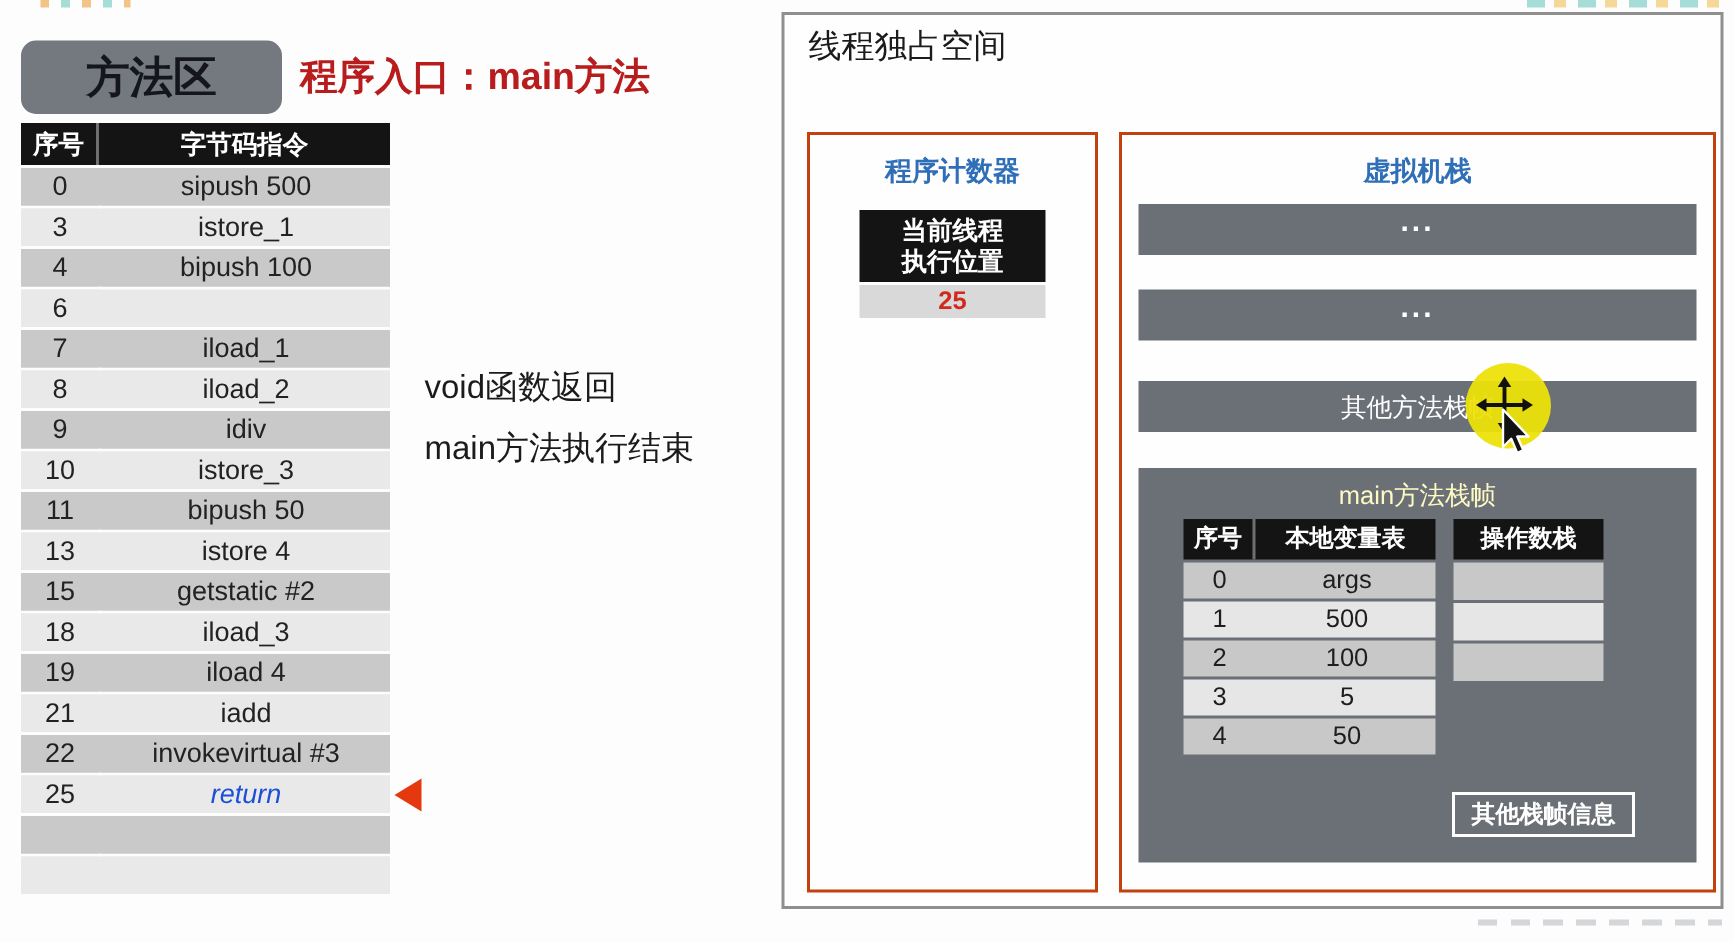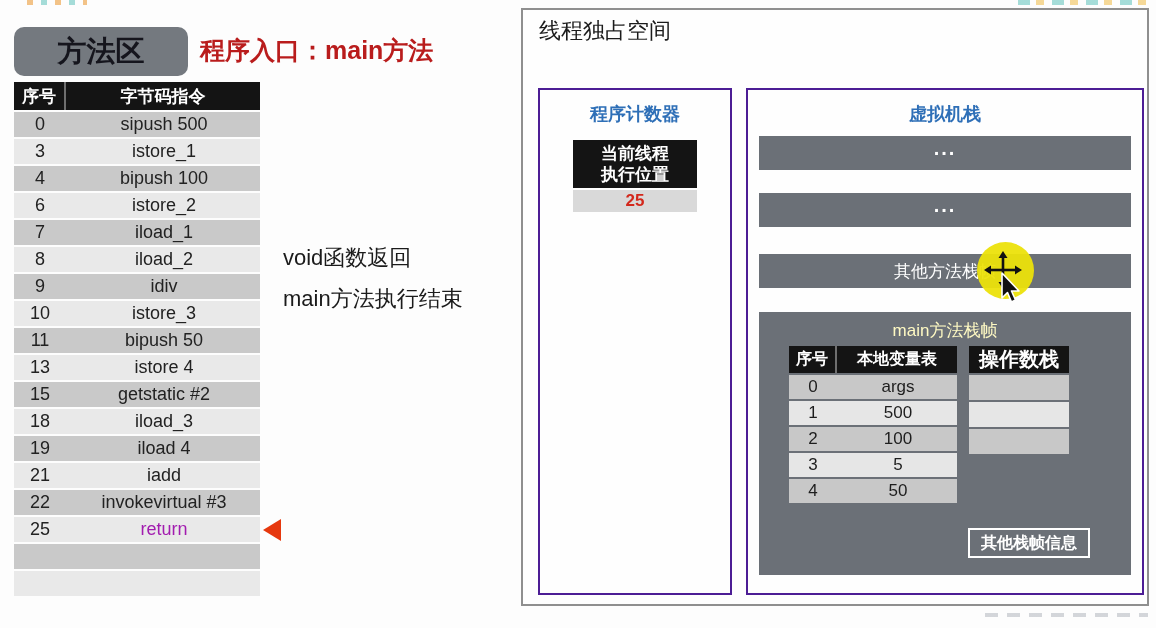--- a/index.html
+++ b/index.html
@@ -31,21 +31,21 @@
   }
   .bt-header .idx { border-right: 2px solid #6f6f6f; }
   .bt-row { display: flex; height: 25px; margin-bottom: 2px; font-size: 18px; color: #222; }
   .bt-row .idx, .bt-row .ins { background: inherit; }
   .cell { display: flex; align-items: center; justify-content: center; }
   .idx { width: 52px; }
   .ins { width: 192px; margin-left: 2px; }
   .bt-header .ins { margin-left: 0; width: 194px; }
   .bt-row.dark  { background: #c9c9c9; }
   .bt-row.light { background: #e9e9e9; }
-  .bt-row .ret { color: #a21caf; }
+  .bt-row .ret { color: #1d4ed8; font-style: italic; }
   .return-arrow {
     position: absolute; left: 263px; top: 519px;
     width: 0; height: 0;
     border-top: 11px solid transparent;
     border-bottom: 11px solid transparent;
     border-right: 18px solid #e6380e;
   }
   .annotation {
     position: absolute; left: 283px;
     font-size: 22px; color: #1b1b1b;
@@ -58,21 +58,21 @@
     position: absolute; left: 521px; top: 8px;
     width: 628px; height: 598px;
     border: 2px solid #8f8f8f; background: #fefefe;
   }
   .thread-title {
     position: absolute; left: 539px; top: 16px; width: 628px;
     text-align: left; font-size: 22px; color: #1b1b1b;
   }
   .sub-box {
     position: absolute; top: 88px; height: 507px;
-    border: 2px solid #4c1d95; background: #fefefe;
+    border: 2px solid #c2410c; background: #fefefe;
   }
   .pc-box { left: 538px; width: 194px; }
   .stack-box { left: 746px; width: 398px; }
   .box-title {
     margin-top: 12px; text-align: center;
     font-size: 18px; font-weight: bold; color: #2e6fb7;
   }
   .pc-black {
     width: 124px; height: 48px; margin: 14px auto 0;
     background: #141414; color: #ffffff; font-weight: bold; font-size: 17px;
@@ -107,21 +107,21 @@
   .lv-idx { width: 48px; }
   .lv-val { width: 118px; margin-left: 2px; }
   .lv-header .lv-idx { border-right: 2px solid #6f6f6f; }
   .lv-header .lv-val { margin-left: 0; width: 120px; }
   .lv-row { display: flex; height: 24px; margin-bottom: 2px; font-size: 17px; color: #1e1e1e; }
   .lv-row.dark  { background: #c8c8c8; }
   .lv-row.light { background: #e6e6e6; }
   .op-table { position: absolute; left: 210px; top: 34px; width: 100px; }
   .op-header {
     height: 27px; margin-bottom: 2px;
-    background: #141414; color: #ffffff; font-weight: bold; font-size: 20px;
+    background: #141414; color: #ffffff; font-weight: bold; font-size: 16px;
     display: flex; align-items: center; justify-content: center;
   }
   .op-row { height: 25px; margin-bottom: 2px; }
   .op-row.dark  { background: #c8c8c8; }
   .op-row.light { background: #e6e6e6; }
   .other-info {
     position: absolute; left: 209px; top: 216px;
     width: 122px; height: 30px;
     border: 2px solid #ffffff; color: #ffffff; font-weight: bold; font-size: 16px;
     display: flex; align-items: center; justify-content: center;
@@ -176,21 +176,20 @@
     <div class="bt-row light">
         <div class="cell idx">3</div>
         <div class="cell ins">istore_1</div>
       </div>
     <div class="bt-row dark">
         <div class="cell idx">4</div>
         <div class="cell ins">bipush 100</div>
       </div>
     <div class="bt-row light">
         <div class="cell idx">6</div>
-        <div class="cell ins">istore_2</div>
       </div>
     <div class="bt-row dark">
         <div class="cell idx">7</div>
         <div class="cell ins">iload_1</div>
       </div>
     <div class="bt-row light">
         <div class="cell idx">8</div>
         <div class="cell ins">iload_2</div>
       </div>
     <div class="bt-row dark">

